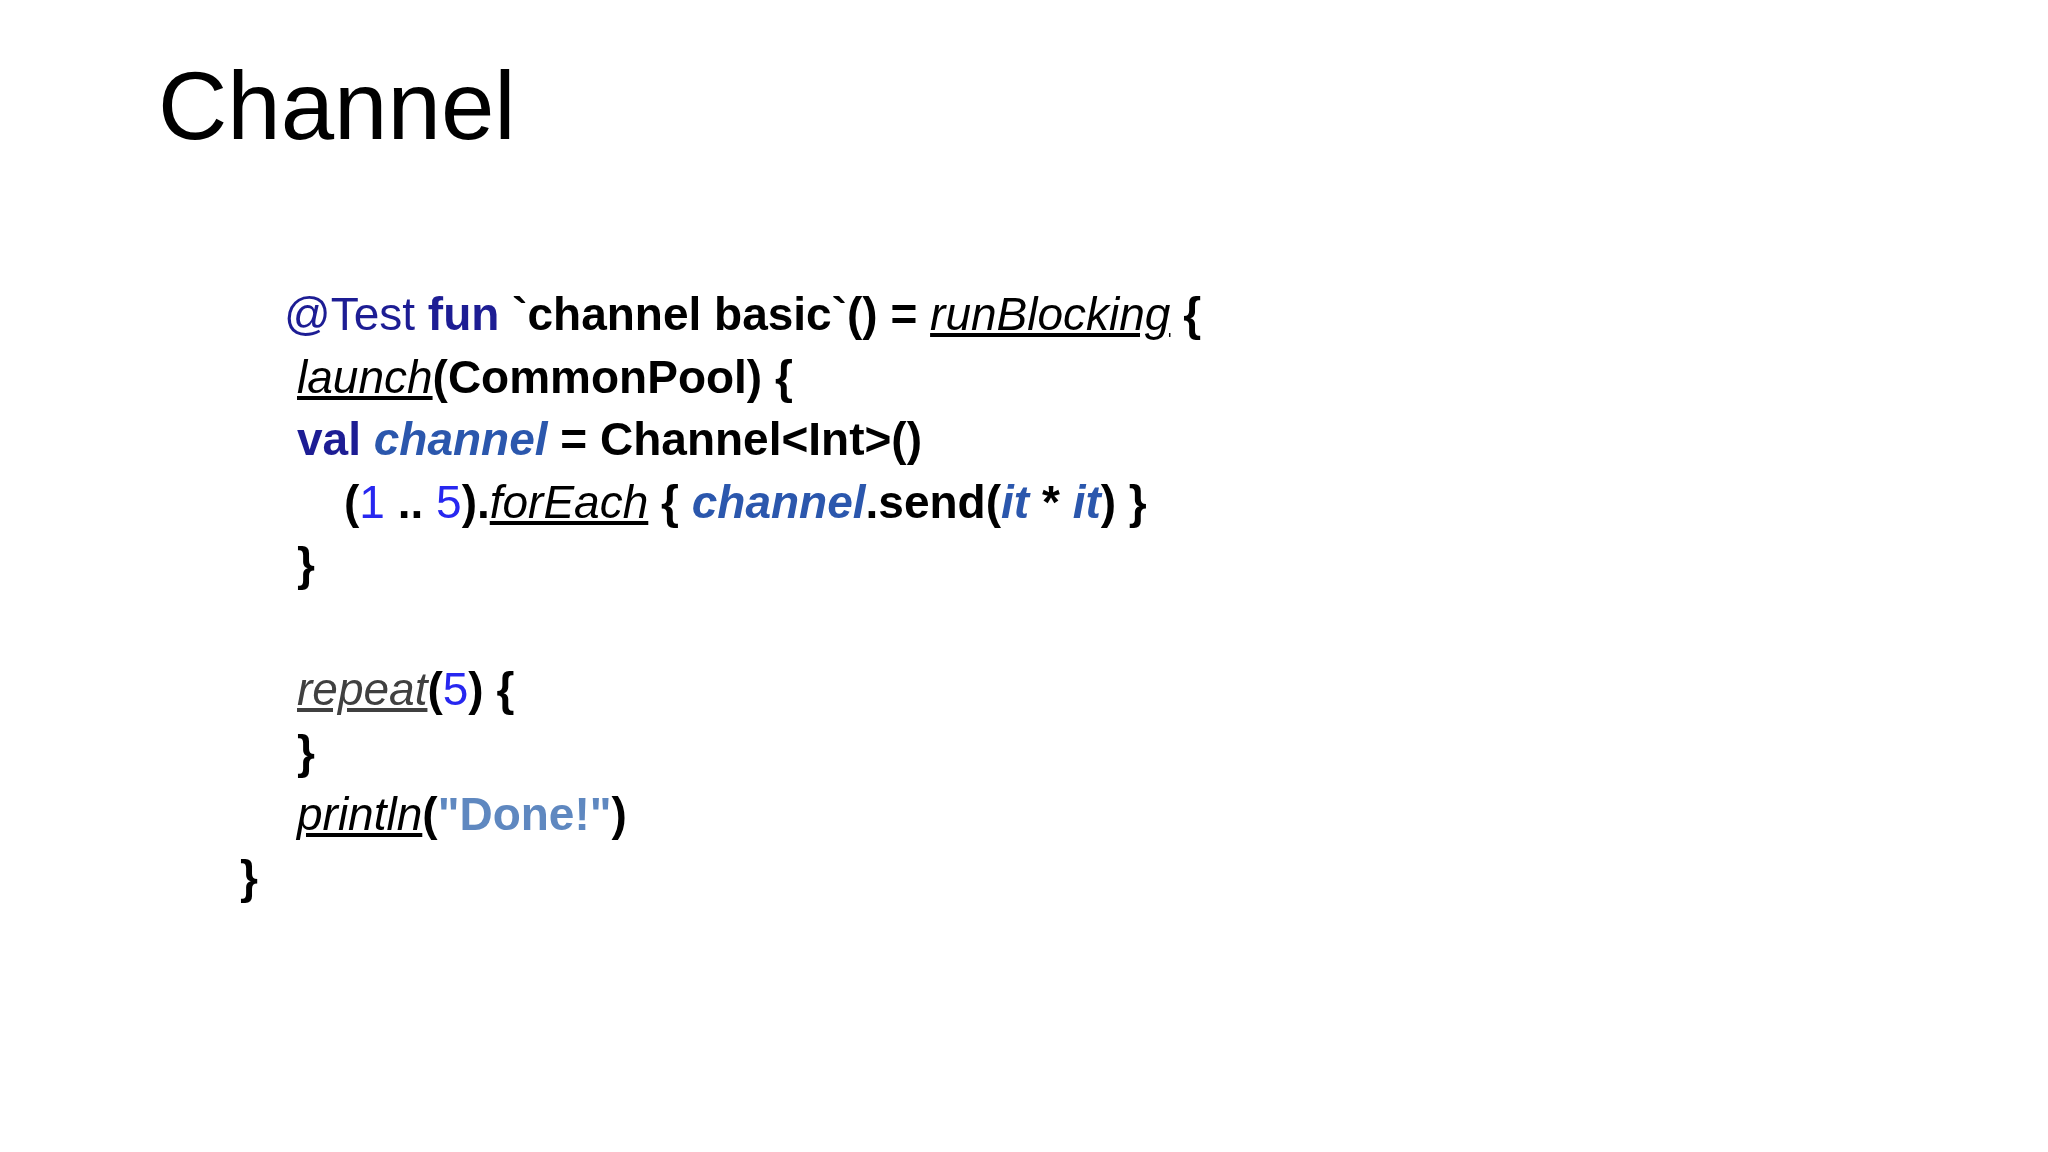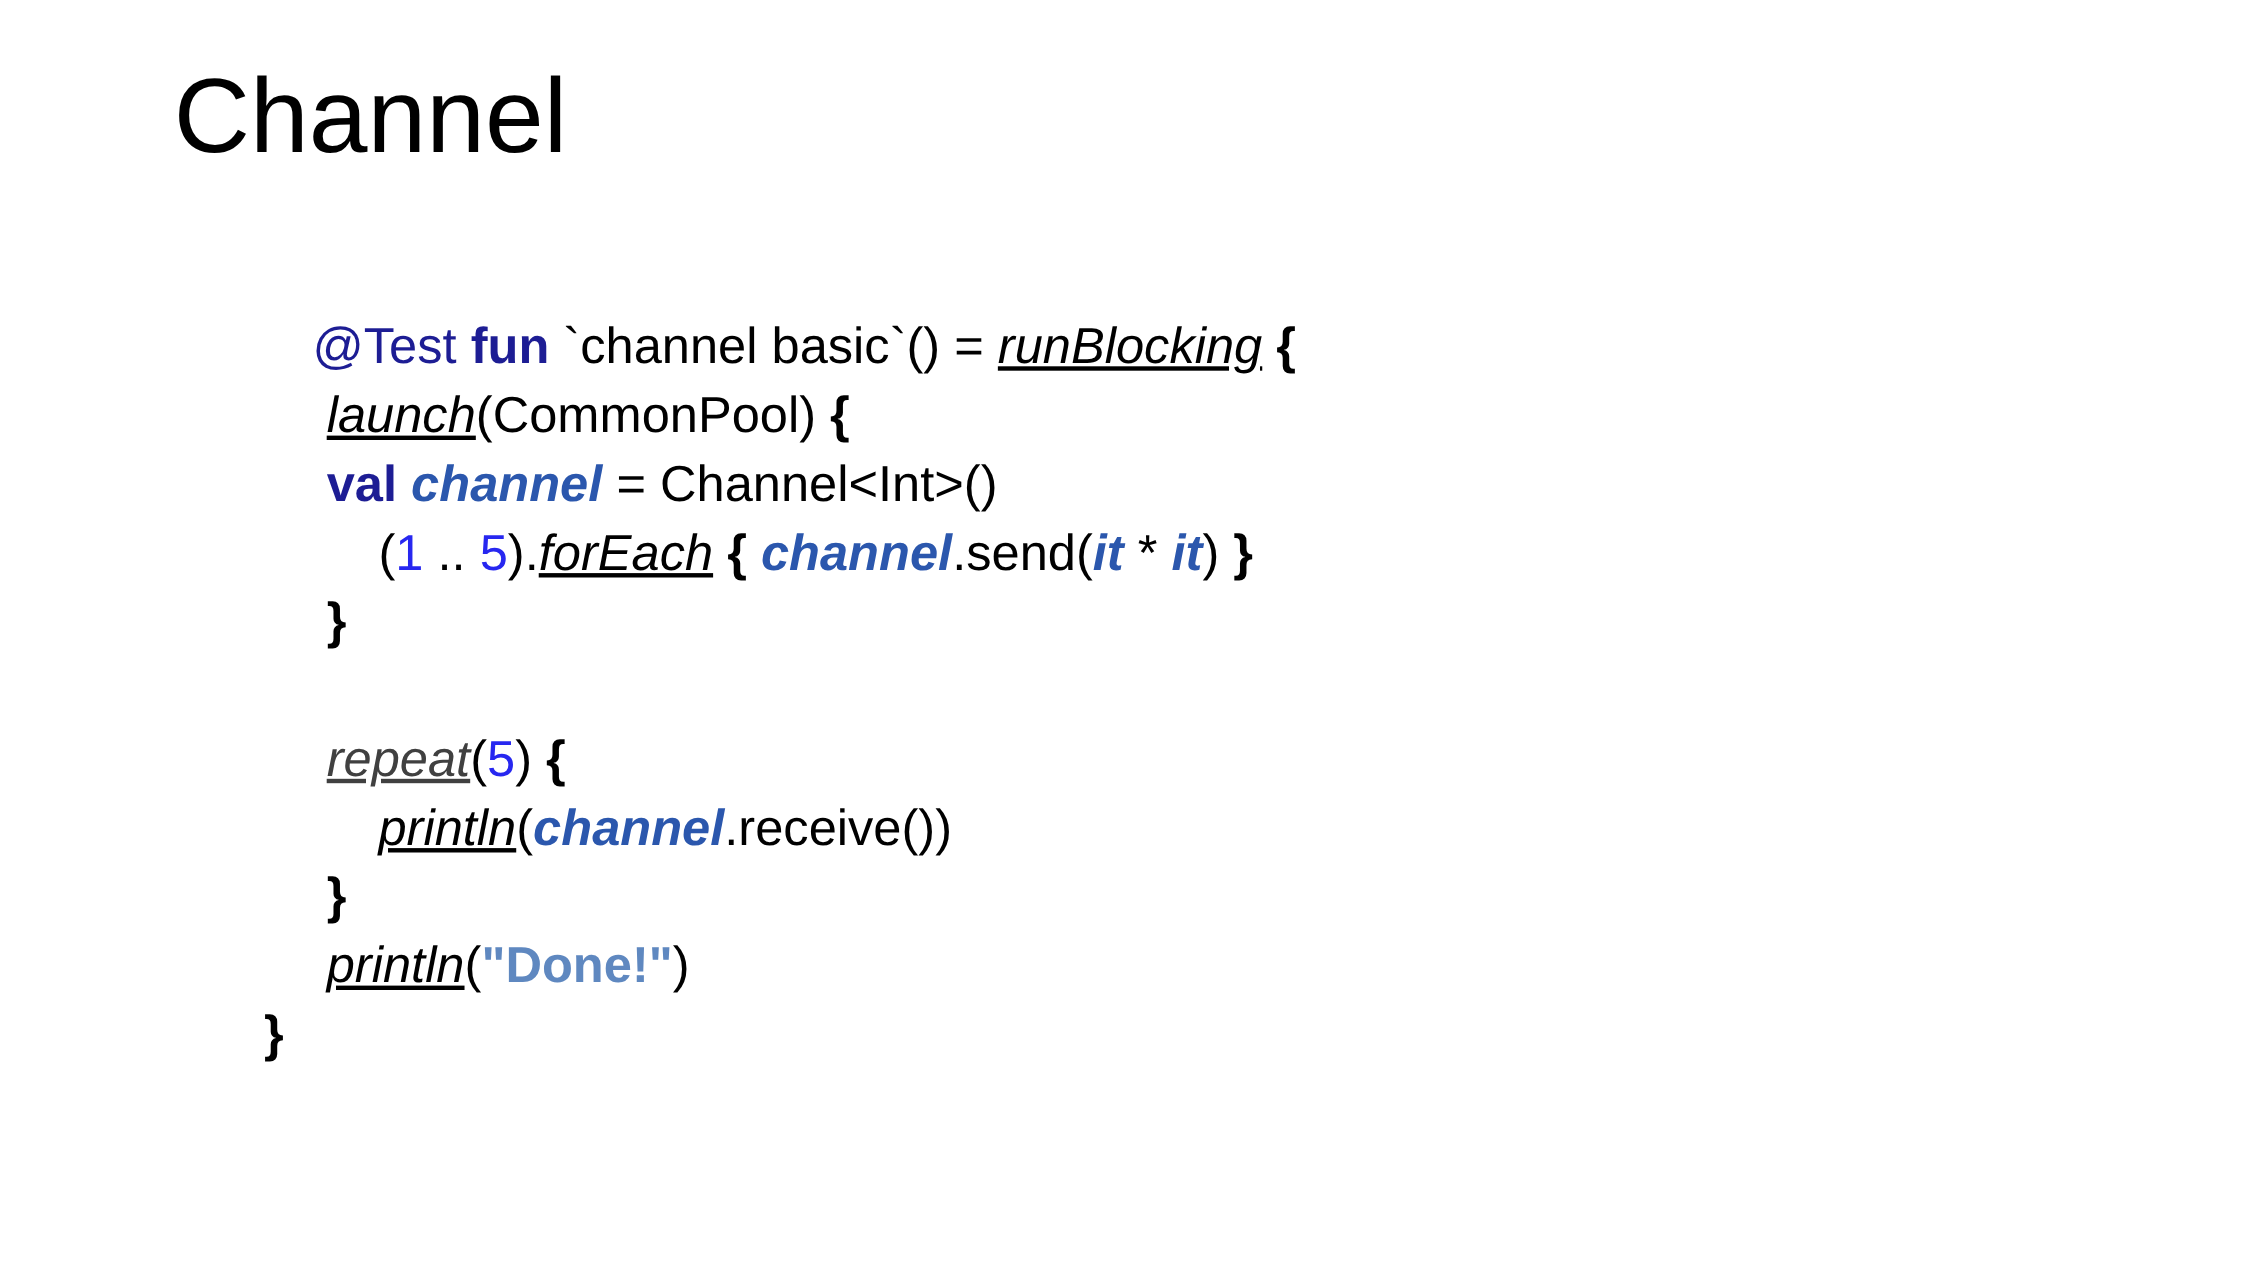--- a/index.html
+++ b/index.html
@@ -36,21 +36,21 @@
   }
   .code-line {
     height: 62.5px;
     line-height: 62.5px;
     white-space: pre;
   }
   .ind-0 { padding-left: 0px; }
   .ind-1 { padding-left: 57px; }
   .ind-2 { padding-left: 104px; }
   
-  .tok-plain  { font-weight: normal; font-style: normal; }
+  .tok-plain  { font-weight: bold; font-style: normal; }
   .tok-ann    { font-weight: normal; font-style: normal; margin-left: 44px; }
   .tok-kw     { font-weight: bold;   font-style: normal; }
   .tok-italic { font-weight: normal; font-style: italic; text-decoration: underline; }
   .tok-brace  { font-weight: bold;   font-style: normal; }
   .tok-prop   { font-weight: bold;   font-style: italic; }
   .tok-num    { font-weight: normal; font-style: normal; }
   .tok-str    { font-weight: bold;   font-style: normal; }
 </style>
 </head>
 <body>
@@ -59,18 +59,17 @@
   <div class="slide-title">Channel</div>
 
   <div class="code-block">
       <div class="code-line ind-0"><span class="tok-ann" style="color: rgb(29, 29, 148);">@Test</span><span class="tok-plain" style="color: rgb(0, 0, 0);"> </span><span class="tok-kw" style="color: rgb(29, 29, 148);">fun</span><span class="tok-plain" style="color: rgb(0, 0, 0);"> `channel basic`() = </span><span class="tok-italic" style="color: rgb(0, 0, 0);">runBlocking</span><span class="tok-plain" style="color: rgb(0, 0, 0);"> </span><span class="tok-brace" style="color: rgb(0, 0, 0);">{</span></div>
       <div class="code-line ind-1"><span class="tok-italic" style="color: rgb(0, 0, 0);">launch</span><span class="tok-plain" style="color: rgb(0, 0, 0);">(CommonPool) </span><span class="tok-brace" style="color: rgb(0, 0, 0);">{</span></div>
       <div class="code-line ind-1"><span class="tok-kw" style="color: rgb(29, 29, 148);">val</span><span class="tok-plain" style="color: rgb(0, 0, 0);"> </span><span class="tok-prop" style="color: rgb(43, 87, 173);">channel</span><span class="tok-plain" style="color: rgb(0, 0, 0);"> = Channel&lt;Int&gt;()</span></div>
       <div class="code-line ind-2"><span class="tok-plain" style="color: rgb(0, 0, 0);">(</span><span class="tok-num" style="color: rgb(39, 39, 240);">1</span><span class="tok-plain" style="color: rgb(0, 0, 0);"> .. </span><span class="tok-num" style="color: rgb(39, 39, 240);">5</span><span class="tok-plain" style="color: rgb(0, 0, 0);">).</span><span class="tok-italic" style="color: rgb(0, 0, 0);">forEach</span><span class="tok-plain" style="color: rgb(0, 0, 0);"> </span><span class="tok-brace" style="color: rgb(0, 0, 0);">{</span><span class="tok-plain" style="color: rgb(0, 0, 0);"> </span><span class="tok-prop" style="color: rgb(43, 87, 173);">channel</span><span class="tok-plain" style="color: rgb(0, 0, 0);">.send(</span><span class="tok-prop" style="color: rgb(43, 87, 173);">it</span><span class="tok-plain" style="color: rgb(0, 0, 0);"> * </span><span class="tok-prop" style="color: rgb(43, 87, 173);">it</span><span class="tok-plain" style="color: rgb(0, 0, 0);">) </span><span class="tok-brace" style="color: rgb(0, 0, 0);">}</span></div>
       <div class="code-line ind-1"><span class="tok-brace" style="color: rgb(0, 0, 0);">}</span></div>
       <div class="code-line ind-0">&nbsp;</div>
       <div class="code-line ind-1"><span class="tok-italic" style="color: #404040;">repeat</span><span class="tok-plain" style="color: rgb(0, 0, 0);">(</span><span class="tok-num" style="color: rgb(39, 39, 240);">5</span><span class="tok-plain" style="color: rgb(0, 0, 0);">) </span><span class="tok-brace" style="color: rgb(0, 0, 0);">{</span></div>
-      <div class="code-line ind-2"><span class="tok-italic" style="color: rgb(0, 0, 0);">println</span><span class="tok-plain" style="color: rgb(0, 0, 0);">(</span><span class="tok-prop" style="color: rgb(43, 87, 173);">channel</span><span class="tok-plain" style="color: rgb(0, 0, 0);">.receive())</span></div>
       <div class="code-line ind-1"><span class="tok-brace" style="color: rgb(0, 0, 0);">}</span></div>
       <div class="code-line ind-1"><span class="tok-italic" style="color: rgb(0, 0, 0);">println</span><span class="tok-plain" style="color: rgb(0, 0, 0);">(</span><span class="tok-str" style="color: rgb(95, 136, 192);">"Done!"</span><span class="tok-plain" style="color: rgb(0, 0, 0);">)</span></div>
       <div class="code-line ind-0"><span class="tok-brace" style="color: rgb(0, 0, 0);">}</span></div>
     </div>
 </div>
 
 </body></html>

